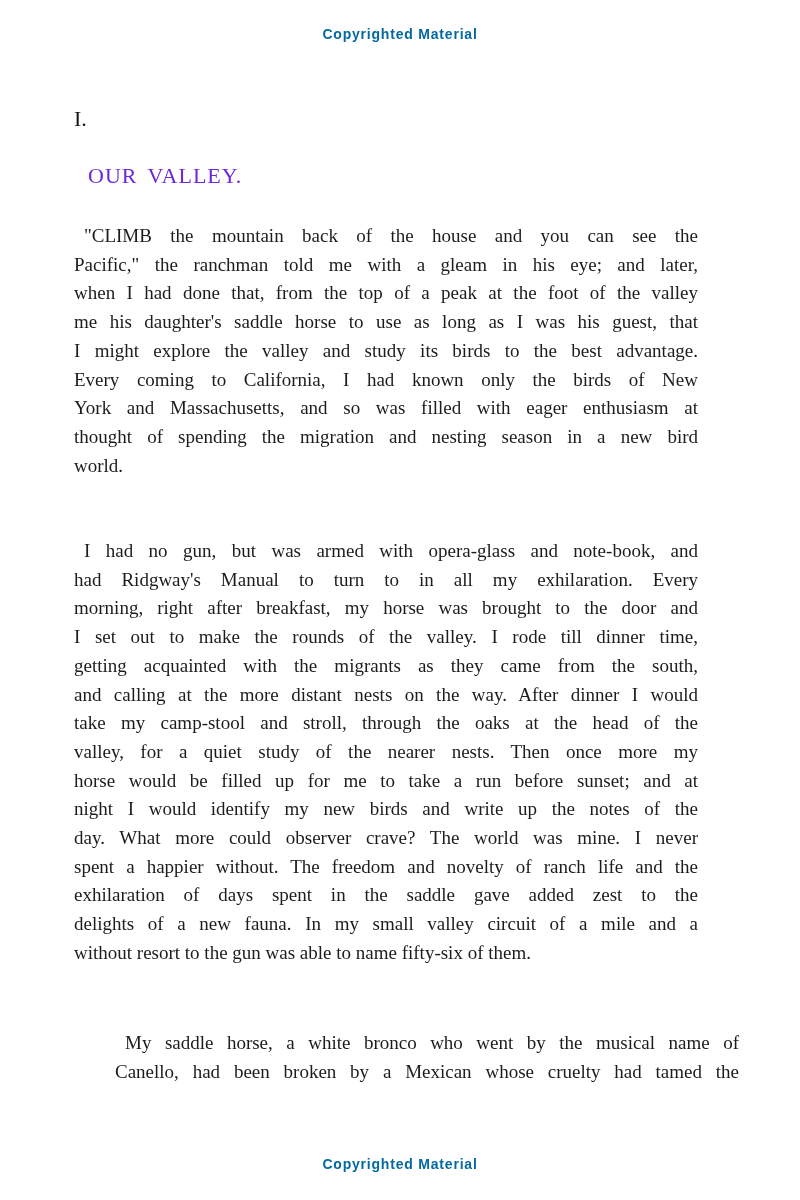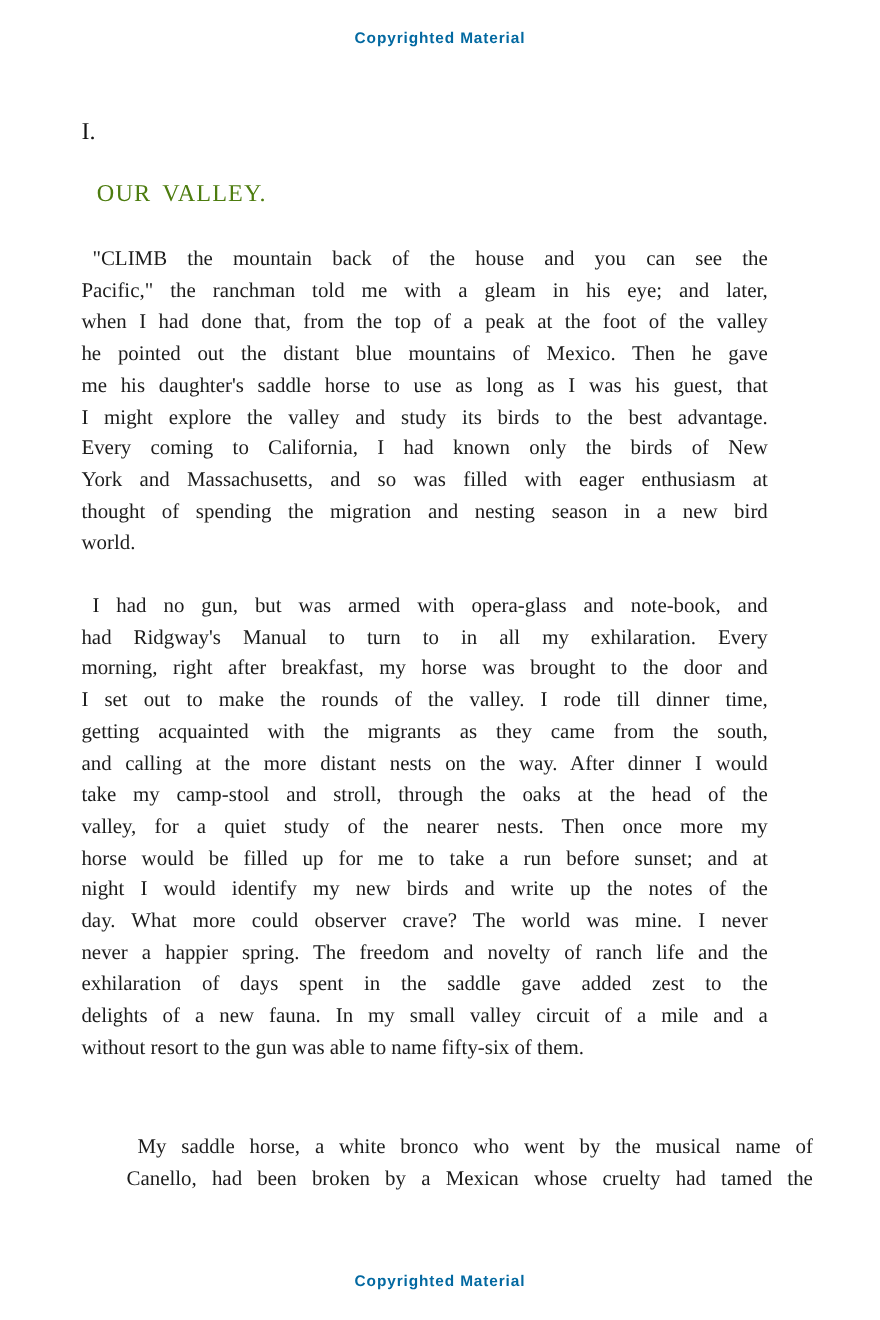--- a/index.html
+++ b/index.html
@@ -39,21 +39,21 @@
     color: #141414;
   }
   .section-title {
     position: absolute;
     left: 88px;
     top: 163px;
     font-size: 22px;
     line-height: 26px;
     letter-spacing: 1px;
     word-spacing: 4px;
-    color: #4d7c0f;
+    color: #6d28d9;
   }
   .para {
     position: absolute;
     left: 74px;
     width: 624px;
     font-size: 19px;
     line-height: 28.7px;
     color: #1c1c1c;
   }
   .para-0 { top: 222px; }
@@ -78,41 +78,40 @@
 
   <div class="chapter">I.</div>
 
   <div class="section-title">OUR VALLEY.</div>
 
   <div id="paragraphs">
       <div class="para para-0">
         <div class="line first">"CLIMB the mountain back of the house and you can see the</div>
         <div class="line">Pacific," the ranchman told me with a gleam in his eye; and later,</div>
         <div class="line">when I had done that, from the top of a peak at the foot of the valley</div>
-        <div class="line">he pointed out the distant blue mountains of Mexico. Then he gave</div>
         <div class="line">me his daughter's saddle horse to use as long as I was his guest, that</div>
         <div class="line">I might explore the valley and study its birds to the best advantage.</div>
         <div class="line">Every coming to California, I had known only the birds of New</div>
         <div class="line">York and Massachusetts, and so was filled with eager enthusiasm at</div>
         <div class="line">thought of spending the migration and nesting season in a new bird</div>
         <div class="line unjustified">world.</div>
       </div>
       <div class="para para-1">
         <div class="line first">I had no gun, but was armed with opera-glass and note-book, and</div>
         <div class="line">had Ridgway's Manual to turn to in all my exhilaration. Every</div>
         <div class="line">morning, right after breakfast, my horse was brought to the door and</div>
         <div class="line">I set out to make the rounds of the valley. I rode till dinner time,</div>
         <div class="line">getting acquainted with the migrants as they came from the south,</div>
         <div class="line">and calling at the more distant nests on the way. After dinner I would</div>
         <div class="line">take my camp-stool and stroll, through the oaks at the head of the</div>
         <div class="line">valley, for a quiet study of the nearer nests. Then once more my</div>
         <div class="line">horse would be filled up for me to take a run before sunset; and at</div>
         <div class="line">night I would identify my new birds and write up the notes of the</div>
         <div class="line">day. What more could observer crave? The world was mine. I never</div>
-        <div class="line">never a happier spring. The freedom and novelty of ranch life and the</div>
+        <div class="line">spent a happier without. The freedom and novelty of ranch life and the</div>
         <div class="line">exhilaration of days spent in the saddle gave added zest to the</div>
         <div class="line">delights of a new fauna. In my small valley circuit of a mile and a</div>
         <div class="line unjustified">without resort to the gun was able to name fifty-six of them.</div>
       </div>
       <div class="para para-2">
         <div class="line first">My saddle horse, a white bronco who went by the musical name of</div>
         <div class="line">Canello, had been broken by a Mexican whose cruelty had tamed the</div>
       </div>
     </div>
 

